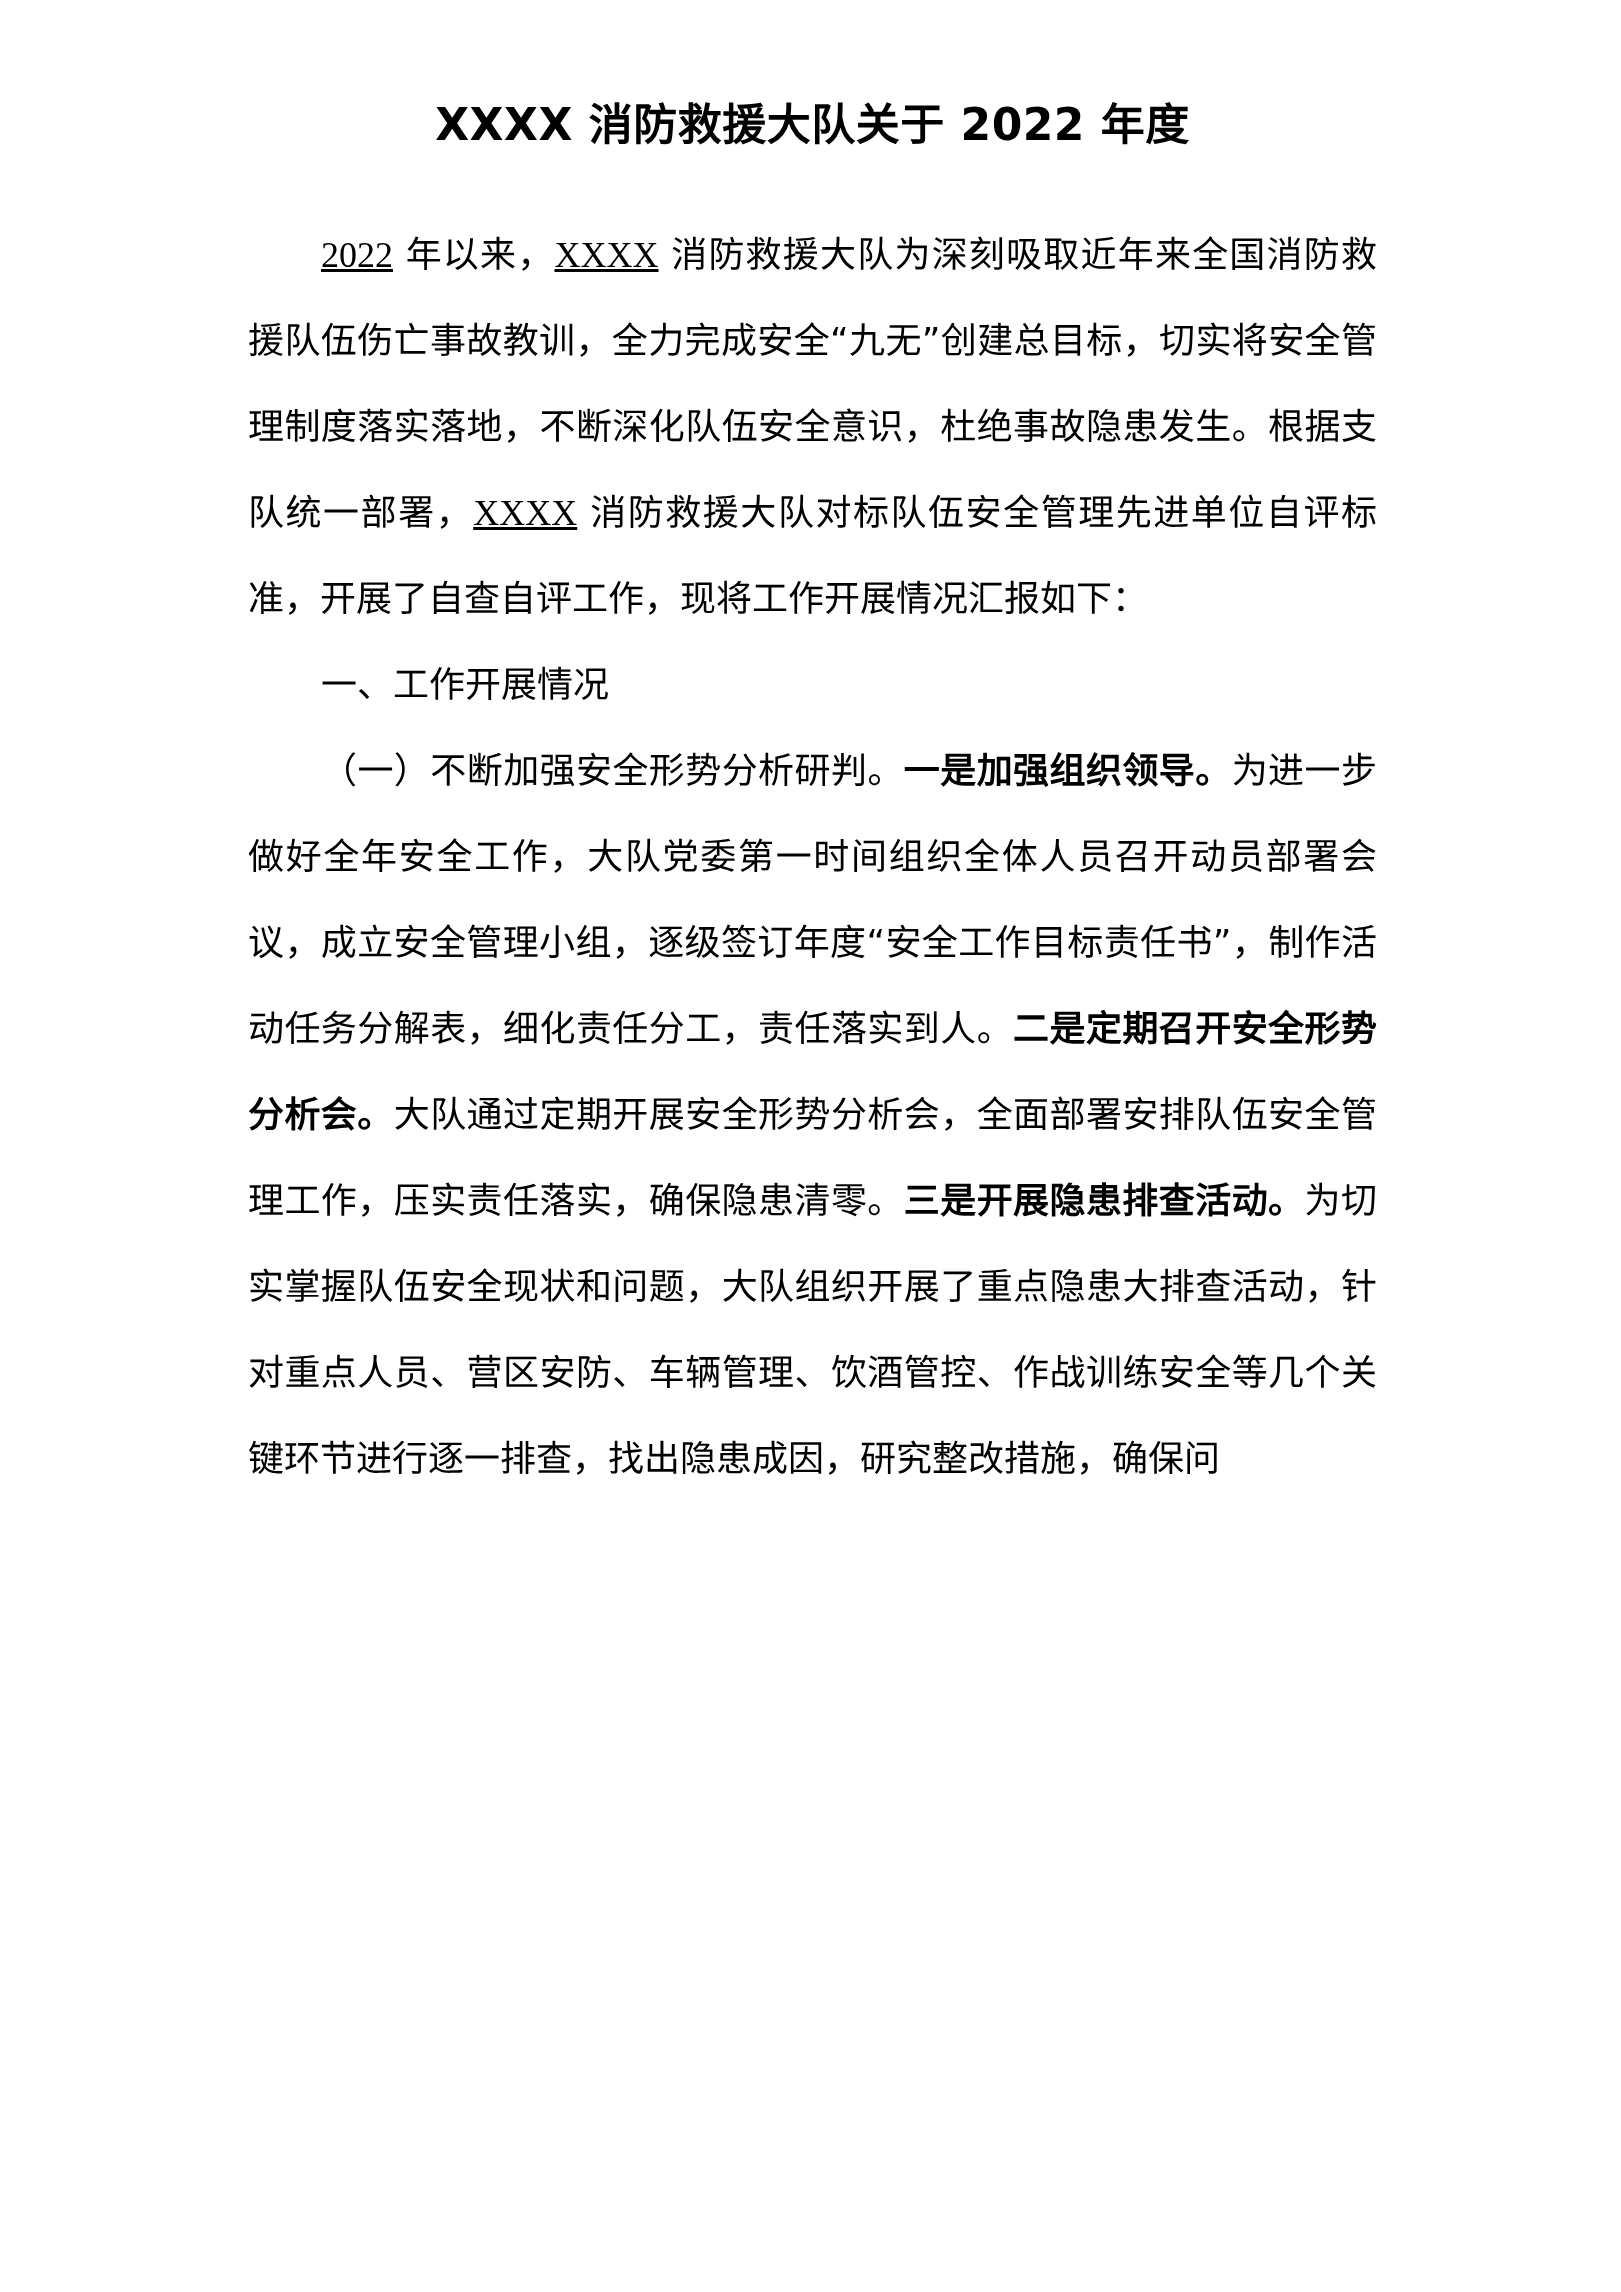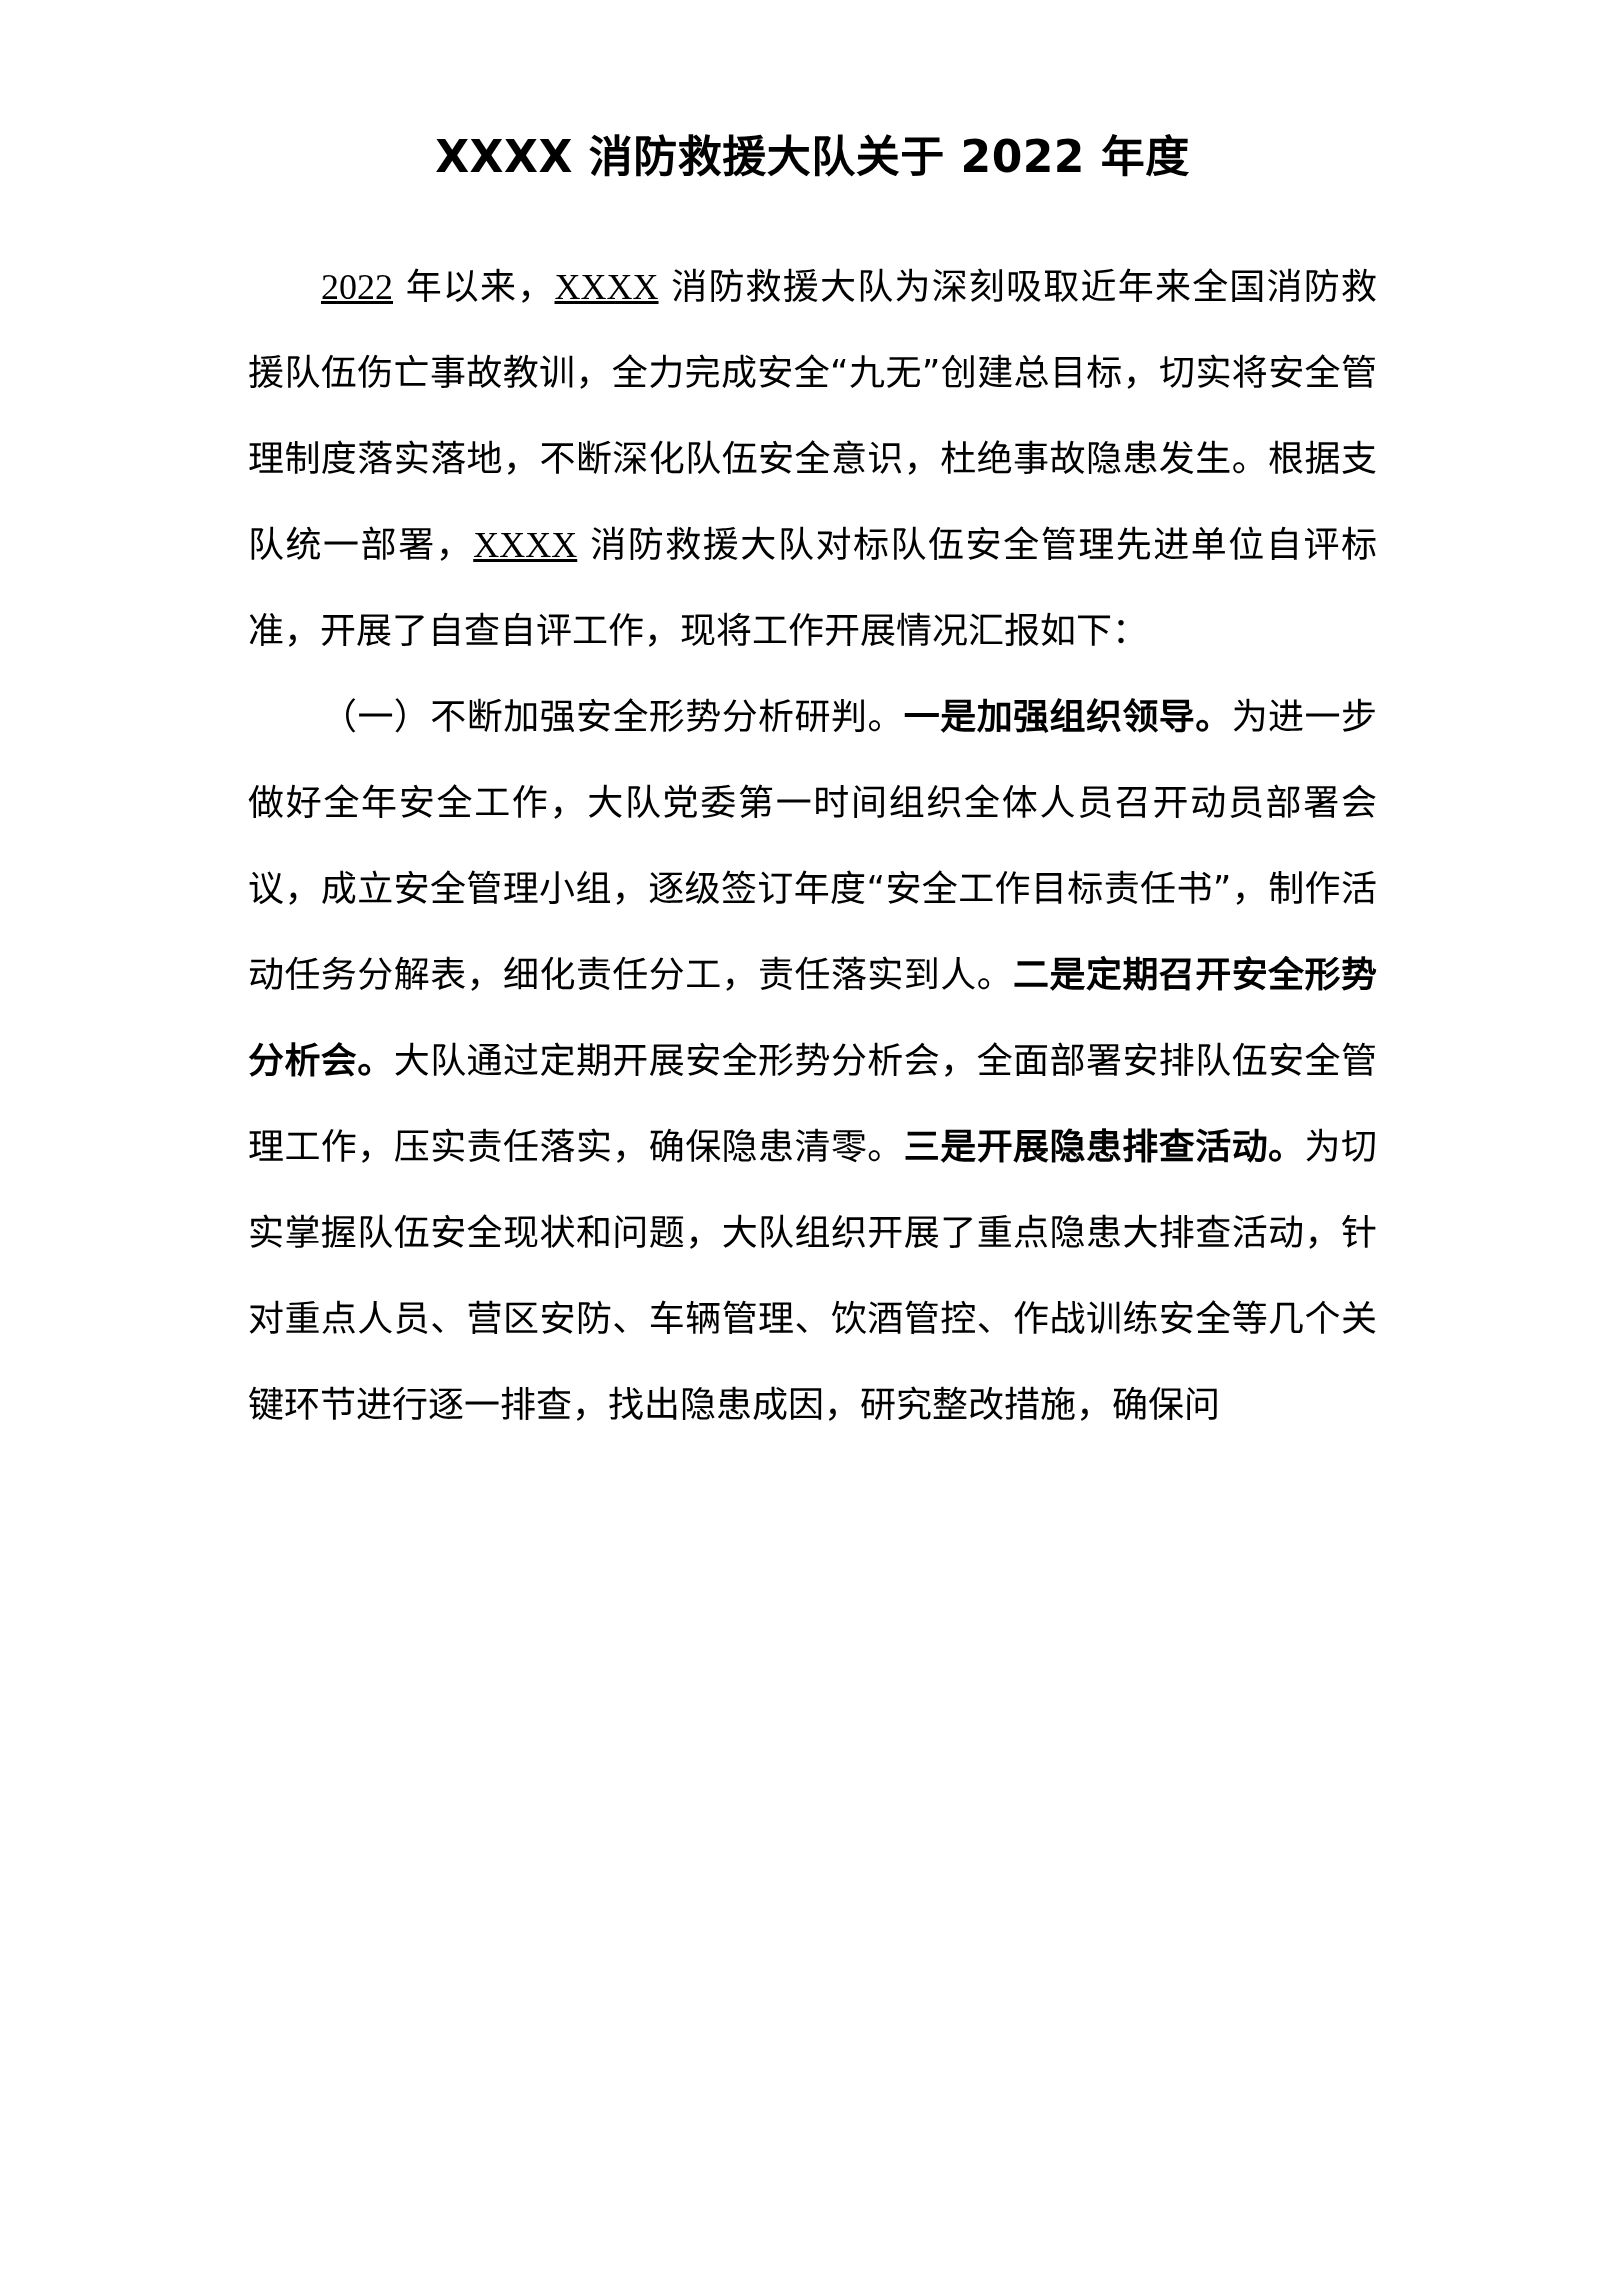--- a/index.html
+++ b/index.html
@@ -23,21 +23,21 @@
   .page-inner {
     position: absolute;
     left: 248px;
     top: 0;
     width: 1129px;
   }
 
   
   .doc-title {
     margin: 0;
-    padding-top: 120px;
+    padding-top: 88px;
     font-size: 44px;
     font-weight: 700;
     line-height: 73px;
     text-align: center;
     letter-spacing: 0.5px;
     white-space: nowrap;
   }
   .doc-title .title-line {
     display: block;
   }
@@ -74,18 +74,19 @@
 
 <div class="page">
   <div class="page-inner">
 
     <h1 class="doc-title">
       <span class="title-line">XXXX 消防救援大队关于 2022 年度</span>
     </h1>
 
     <div class="body-block">
       <p class="para"><span><span class="latin">2022</span> 年以来，<span class="latin">XXXX</span> 消防救援大队为深刻吸取近年来全国消防救援队伍伤亡事故教训，全力完成安全“九无”创建总目标，切实将安全管理制度落实落地，不断深化队伍安全意识，杜绝事故隐患发生。根据支队统一部署，<span class="latin">XXXX</span> 消防救援大队对标队伍安全管理先进单位自评标准，开展了自查自评工作，现将工作开展情况汇报如下：</span></p>
+      <p class="para heading"><span>一、工作开展情况</span></p>
       <p class="para"><span>（一）不断加强安全形势分析研判。</span><span class="b">一是加强组织领导。</span><span>为进一步做好全年安全工作，大队党委第一时间组织全体人员召开动员部署会议，成立安全管理小组，逐级签订年度“安全工作目标责任书”，制作活动任务分解表，细化责任分工，责任落实到人。</span><span class="b">二是定期召开安全形势分析会。</span><span>大队通过定期开展安全形势分析会，全面部署安排队伍安全管理工作，压实责任落实，确保隐患清零。</span><span class="b">三是开展隐患排查活动。</span><span>为切实掌握队伍安全现状和问题，大队组织开展了重点隐患大排查活动，针对重点人员、营区安防、车辆管理、饮酒管控、作战训练安全等几个关键环节进行逐一排查，找出隐患成因，研究整改措施，确保问</span></p>
     </div>
 
   </div>
 </div>
 
 
 </body></html>

